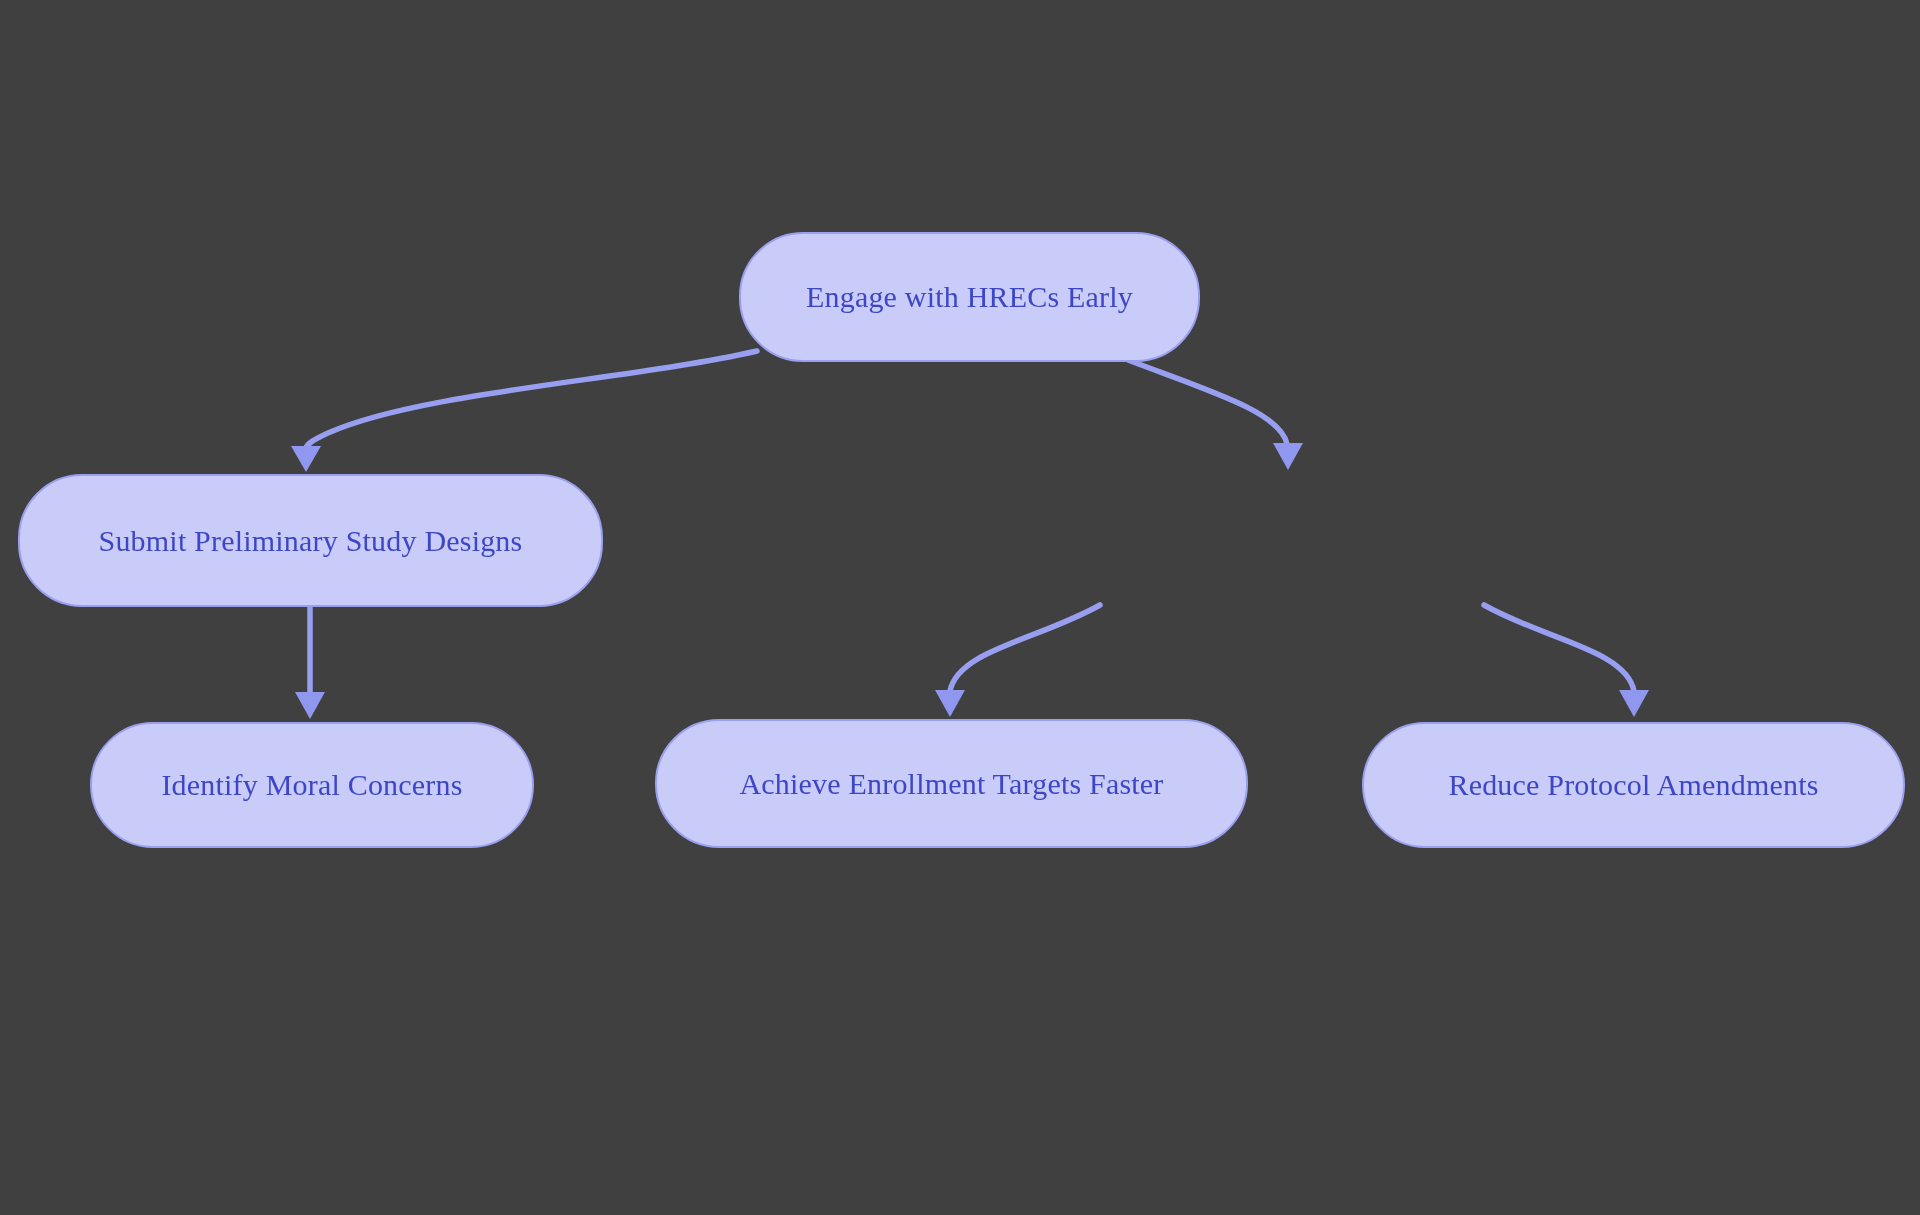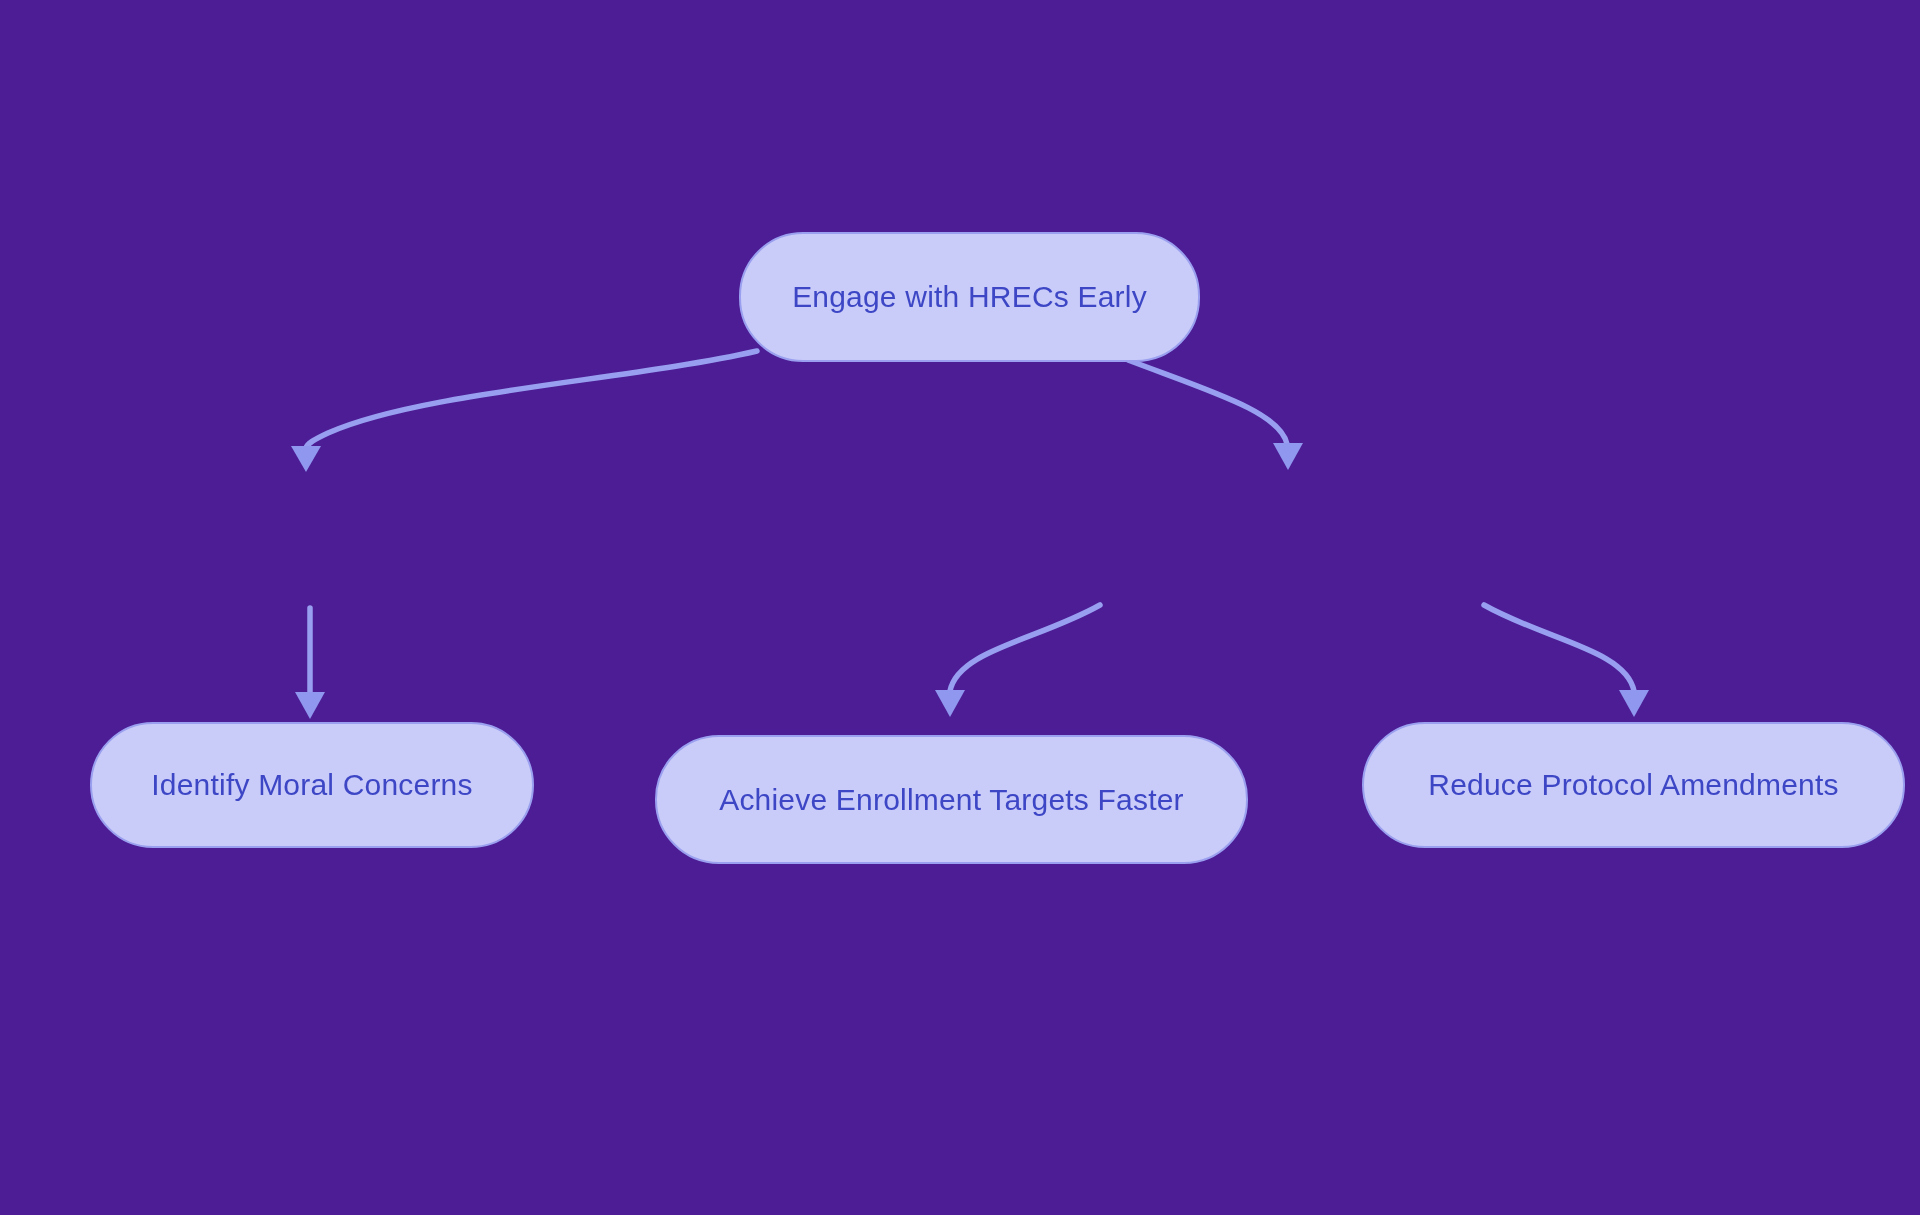--- a/index.html
+++ b/index.html
@@ -5,21 +5,22 @@
   * { margin: 0; padding: 0; box-sizing: border-box; }
   html, body {
     width: 1920px; height: 1215px;
     background: #ffffff;
     overflow: hidden;
     font-family: "Liberation Sans", "DejaVu Sans", sans-serif;
   }
   .canvas {
     position: relative;
     width: 1920px; height: 1215px;
-    background: #4c1d95;
+    background: #404040;
+    font-family: Liberation Serif, serif;
   }
   .edges-layer {
     position: absolute;
     left: 0; top: 0;
     width: 1920px; height: 1215px;
     pointer-events: none;
   }
   .edges-layer path {
     fill: none;
     stroke: #989ff0;
@@ -45,21 +46,21 @@
     font-size: 30px;
     font-weight: 400;
     letter-spacing: 0.2px;
     line-height: 1.2;
     white-space: nowrap;
   }
   #node-a { left: 739px;  top: 232px; width: 461px; height: 130px; }
   #node-b { left: 18px;   top: 474px; width: 585px; height: 133px; }
   #node-c { left: 1057px; top: 475px; width: 470px; height: 131px; }
   #node-d { left: 90px;   top: 722px; width: 444px; height: 126px; }
-  #node-e { left: 655px;  top: 719px; width: 593px; height: 129px; margin-top: 16px; }
+  #node-e { left: 655px;  top: 719px; width: 593px; height: 129px; }
   #node-f { left: 1362px; top: 722px; width: 543px; height: 126px; }
 
   .logo {
     position: absolute;
     left: 1652px;
     top: 1122px;
     width: 240px;
   }
   .logo-wordmark {
     color: #f58220;
@@ -107,20 +108,23 @@
     <polygon points="935,690 965,690 950,717"></polygon>
 
     <path d="M 1484 605 C 1546 640 1626 650 1634 691"></path>
     <polygon points="1619,690 1649,690 1634,717"></polygon>
   </svg>
 
   <div class="node" id="node-a">
     <span class="node-label">Engage with HRECs Early</span>
   </div>
 
+  <div class="node" id="node-b">
+    <span class="node-label">Submit Preliminary Study Designs</span>
+  </div>
 
 
   <div class="node" id="node-d">
     <span class="node-label">Identify Moral Concerns</span>
   </div>
 
   <div class="node" id="node-e">
     <span class="node-label">Achieve Enrollment Targets Faster</span>
   </div>
 

